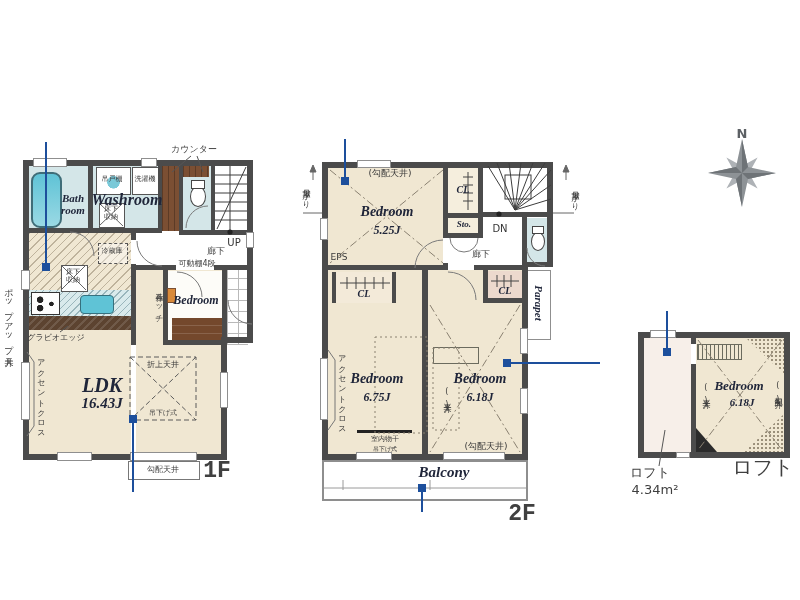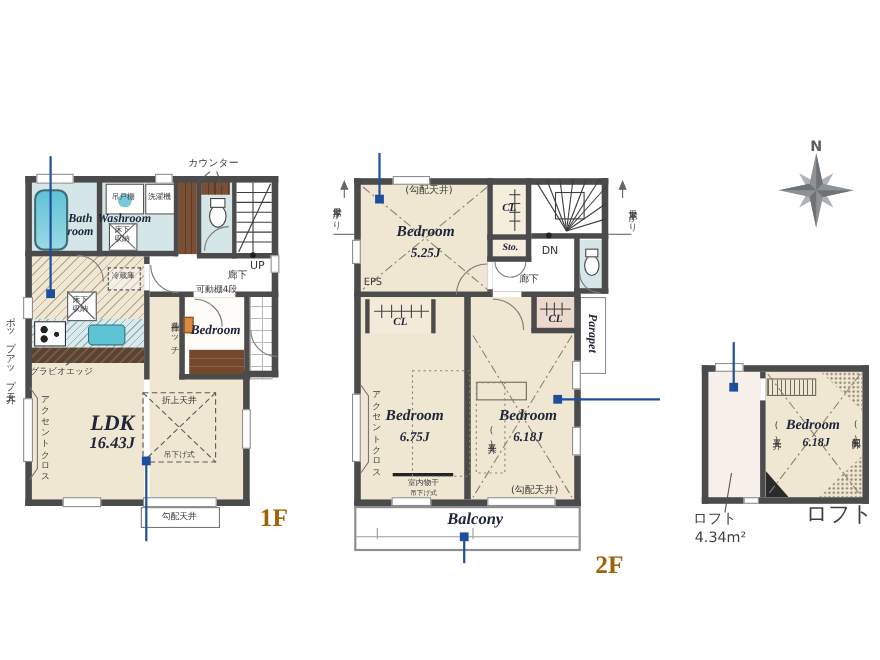--- a/index.html
+++ b/index.html
@@ -15,21 +15,21 @@
   .hatch{background-image:repeating-linear-gradient(135deg,rgba(130,115,90,.45) 0 1px,transparent 1px 6px);}
   .tile{background:#fff;background-image:repeating-linear-gradient(0deg,#b9b9b9 0 1px,transparent 1px 11px),repeating-linear-gradient(90deg,#b9b9b9 0 1px,transparent 1px 11px);}
   .win{position:absolute;background:#fff;border:1px solid #8f8f8f;box-sizing:border-box;}
   
   .lbl{position:absolute;transform:translate(-50%,-50%);white-space:nowrap;color:#20263a;
        font-family:"Liberation Serif","DejaVu Serif",serif;font-style:italic;font-weight:bold;line-height:1.05;text-align:center;}
   .jp{position:absolute;transform:translate(-50%,-50%);white-space:nowrap;color:#3a3a3a;
       font-family:"DejaVu Sans",sans-serif;text-align:center;line-height:1.1;}
   .vjp{writing-mode:vertical-rl;text-orientation:upright;white-space:nowrap;letter-spacing:1px;}
   .wrap{white-space:normal;}
-  .flr{position:absolute;transform:translate(-50%,-50%);color:#a16207;font-family:Liberation Serif, serif;font-weight:bold;margin-left:32px;}
+  .flr{position:absolute;transform:translate(-50%,-50%);color:#404040;font-family:Liberation Mono, monospace;font-weight:bold;}
   svg.overlay{position:absolute;left:0;top:0;z-index:40;pointer-events:none;}
   .z1{z-index:10}.z2{z-index:20}.z3{z-index:30}.z5{z-index:50}
 </style>
 </head>
 <body>
 
 <div class="canvas">
 
   <div class="room water z1" style="left:27px;top:164px;width:61px;height:66px"></div>
   <div class="room water z1" style="left:93px;top:164px;width:65px;height:66px"></div>
@@ -294,21 +294,21 @@
       <polygon points="776,173 748,179 742,173" fill="#6e7377"></polygon>
       <polygon points="742,207 736,179 742,173" fill="#6e7377"></polygon>
       <polygon points="708,173 736,167 742,173" fill="#6e7377"></polygon>
     </g>
   </svg>
 
   <div class="jp z5" style="left:194px;top:150px;font-size:9px">カウンター</div>
   <div class="jp z5" style="left:112px;top:180px;font-size:7px">吊戸棚</div>
   <div class="jp z5" style="left:145px;top:180px;font-size:7px">洗濯機</div>
   <div class="lbl wrap z5" style="left:73px;top:205px;font-size:11px;width:38px">Bath room</div>
-  <div class="lbl z5" style="left:113px;top:200px;font-size:11px">Washroom</div>
+  <div class="lbl z5" style="left:127px;top:200px;font-size:16px">Washroom</div>
   <div class="jp wrap z5" style="left:111px;top:214px;font-size:7px;width:16px">床下収納</div>
   <div class="jp z5" style="left:234px;top:242px;font-size:10px;color:#333">UP</div>
   <div class="jp z5" style="left:216px;top:252px;font-size:9px">廊下</div>
   <div class="jp z5" style="left:197px;top:264px;font-size:8px">可動棚4段</div>
   <div class="jp z5" style="left:112px;top:252px;font-size:7px">冷蔵庫</div>
   <div class="jp wrap z5" style="left:73px;top:277px;font-size:7px;width:16px">床下収納</div>
   <div class="jp vjp z5" style="left:158px;top:303px;font-size:8px;transform:translate(-50%,-50%)">造作ニッチ</div>
   <div class="lbl z5" style="left:196px;top:300px;font-size:12px">Bedroom</div>
   <div class="lbl z5" style="left:102px;top:385px;font-size:20px">LDK</div>
   <div class="lbl z5" style="left:102px;top:404px;font-size:15px">16.43J</div>
@@ -335,21 +335,21 @@
   <div class="lbl z5" style="left:505px;top:291px;font-size:10px">CL</div>
   <div class="jp vjp z5" style="left:341px;top:390px;font-size:8px">アクセントクロス</div>
   <div class="lbl z5" style="left:377px;top:379px;font-size:14px">Bedroom</div>
   <div class="lbl z5" style="left:377px;top:397px;font-size:12px">6.75J</div>
   <div class="jp vjp z5" style="left:446px;top:398px;font-size:8px">(平天井)</div>
   <div class="lbl z5" style="left:480px;top:379px;font-size:14px">Bedroom</div>
   <div class="lbl z5" style="left:480px;top:397px;font-size:12px">6.18J</div>
   <div class="jp z5" style="left:385px;top:440px;font-size:7px">室内物干</div>
   <div class="jp z5" style="left:385px;top:449px;font-size:6px">吊下げ式</div>
   <div class="jp z5" style="left:486px;top:447px;font-size:9px">(勾配天井)</div>
-  <div class="lbl z5" style="left:432px;top:473px;font-size:15px">Balcony</div>
+  <div class="lbl z5" style="left:444px;top:473px;font-size:15px">Balcony</div>
   <div class="flr z5" style="left:522px;top:514px;font-size:23px">2F</div>
 
   <div class="lbl z5" style="left:739px;top:386px;font-size:13px">Bedroom</div>
   <div class="lbl z5" style="left:742px;top:403px;font-size:11px">6.18J</div>
   <div class="jp vjp z5" style="left:705px;top:394px;font-size:8px">(平天井)</div>
   <div class="jp vjp z5" style="left:777px;top:393px;font-size:8px">(勾配天井)</div>
   <div class="jp z5" style="left:763px;top:467px;font-size:20px;color:#3f3f3f">ロフト</div>
   <div class="jp z5" style="left:650px;top:473px;font-size:13px;color:#3f3f3f">ロフト</div>
   <div class="jp z5" style="left:655px;top:490px;font-size:13px;color:#3f3f3f">4.34m²</div>
 

